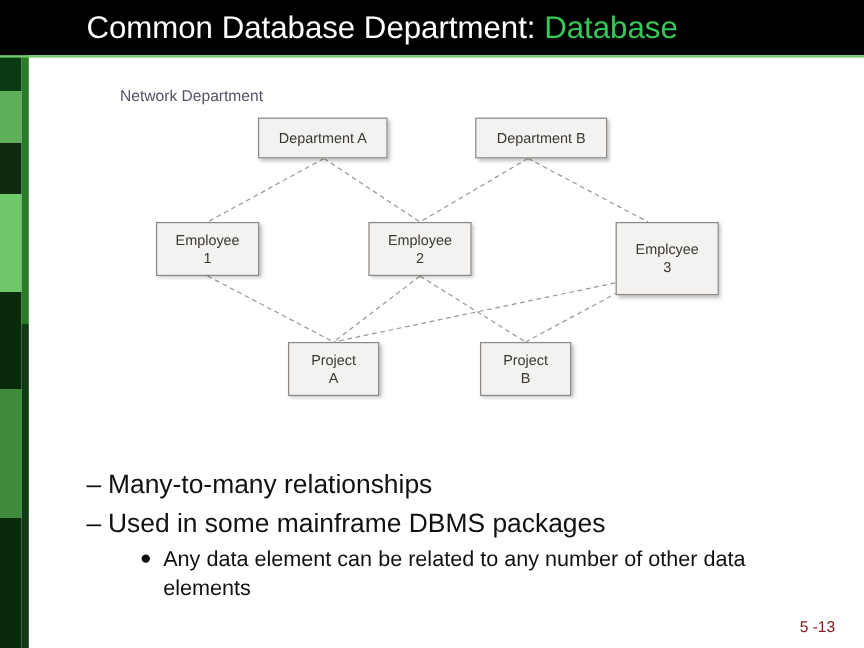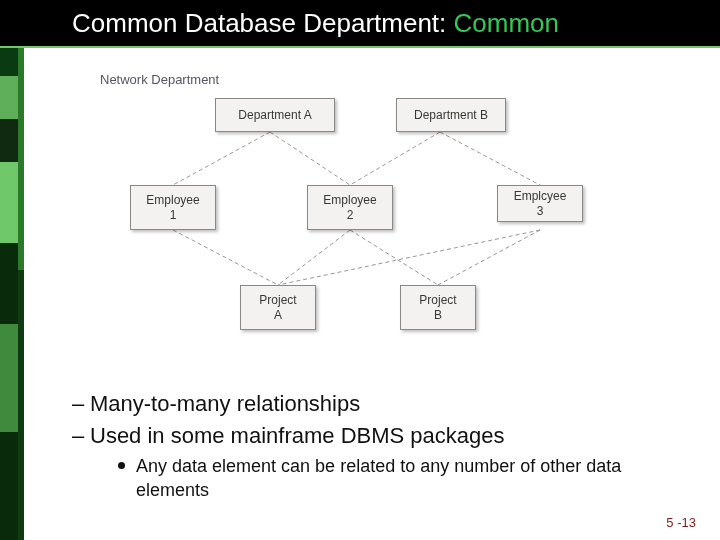--- a/index.html
+++ b/index.html
@@ -53,21 +53,21 @@
 </head>
 <body>
 
 <div class="slide">
 
   <div class="left-strip"></div>
   <div class="left-strip2"></div>
 
   <div class="title-bar">
     <h1>
-      <span>Common Database Department: </span><span class="hl">Common</span>
+      <span>Common Database Department: </span><span class="hl">Database</span>
     </h1>
   </div>
   <div class="title-underline"></div>
 
   <div class="diagram">
     <div class="diagram-title">Network Department</div>
 
     <svg class="edges">
 
       <line x1="210" y1="62" x2="113" y2="115"></line>
@@ -76,28 +76,28 @@
       <line x1="380" y1="62" x2="290" y2="115"></line>
       <line x1="380" y1="62" x2="480" y2="115"></line>
 
       <line x1="113" y1="160" x2="218" y2="215"></line>
       <line x1="290" y1="160" x2="218" y2="215"></line>
       <line x1="290" y1="160" x2="378" y2="215"></line>
       <line x1="480" y1="160" x2="218" y2="215"></line>
       <line x1="480" y1="160" x2="378" y2="215"></line>
     </svg>
 
-    <div class="node" style="left:155px; top:28px; width:120px; height:34px;">Department A</div>
+    <div class="node" style="left:155px; top:28px; width:108px; height:34px;">Department A</div>
     <div class="node" style="left:336px; top:28px; width:110px; height:34px;">Department B</div>
 
     <div class="node" style="left:70px;  top:115px; width:86px; height:45px;">Employee
 1</div>
     <div class="node" style="left:247px; top:115px; width:86px; height:45px;">Employee
 2</div>
-    <div class="node" style="left:437px; top:115px; width:86px; height:37px;">Emplcyee
+    <div class="node" style="left:453px; top:115px; width:86px; height:61px;">Emplcyee
 3</div>
 
     <div class="node" style="left:180px; top:215px; width:76px; height:45px;">Project
 A</div>
     <div class="node" style="left:340px; top:215px; width:76px; height:45px;">Project
 B</div>
   </div>
 
   <div class="bullets">
     <div class="dash-item"><span class="dash">–</span><span>Many-to-many relationships</span></div>

